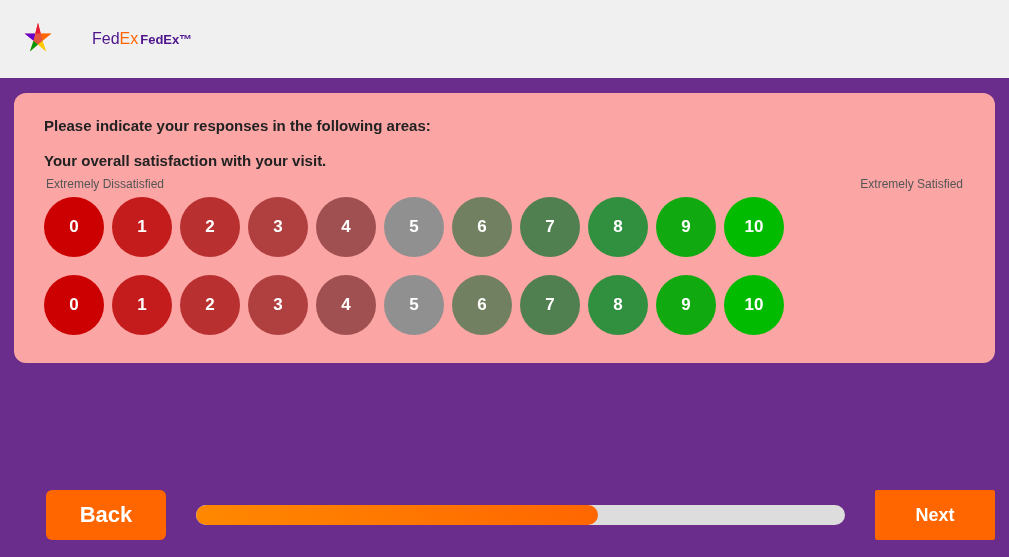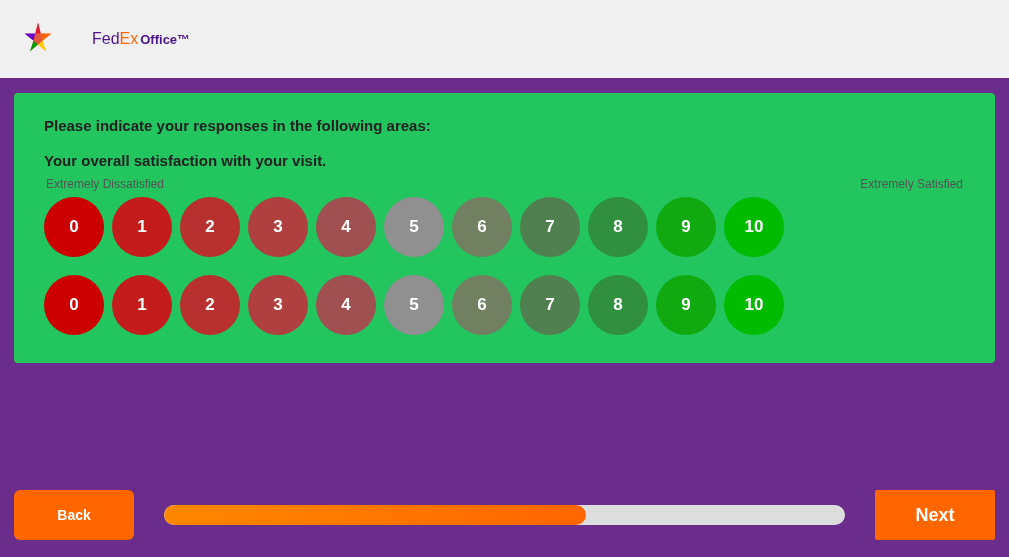--- a/index.html
+++ b/index.html
@@ -39,22 +39,22 @@
       background: #6b2d8b;
       padding: 15px 10px;
       height: calc(557px - 78px);
       display: flex;
       flex-direction: column;
       justify-content: space-between;
     }
 
     
     .survey-card {
-      background: #22c55e;
-      border-radius: 4px;
+      background: #fca5a5;
+      border-radius: 12px;
       padding: 24px 30px 28px 30px;
       margin: 0 4px;
     }
 
     .survey-instruction {
       font-size: 15px;
       font-weight: bold;
       color: #222;
       margin-bottom: 18px;
     }
@@ -130,23 +130,24 @@
     }
 
     .back-button {
       background: #ff6600;
       color: white;
       border: none;
       border-radius: 6px;
       padding: 0;
       width: 120px;
       height: 50px;
-      font-size: 14px;
+      font-size: 22px;
       font-weight: bold;
       cursor: pointer;
+      margin-left: 32px;
     }
 
     .next-button {
       background: #ff6600;
       color: white;
       border: none;
       border-radius: 2px;
       padding: 0;
       width: 120px;
       height: 50px;
@@ -189,21 +190,21 @@
       <path d="M20,2 L23,14 L17,14 Z" fill="#ff0000"></path>
       <path d="M23,14 L35,14 L25,22 Z" fill="#ff6600"></path>
       <path d="M25,22 L29,34 L20,26 Z" fill="#ffcc00"></path>
       <path d="M20,26 L11,34 L15,22 Z" fill="#009900"></path>
       <path d="M15,22 L5,14 L17,14 Z" fill="#6600cc"></path>
       <path d="M17,14 L20,2 L23,14 L25,22 L20,26 L15,22 Z" fill="#cc3366" opacity="0.5"></path>
     </svg>
     <div style="display:flex; align-items:baseline; margin-left:4px;">
       <span class="logo-fed">Fed</span>
         <span class="logo-ex">Ex</span>
-        <span class="logo-office">Office™</span>
+        <span class="logo-office">FedEx™</span>
     </div>
   </div>
 </div>
 
 <div class="main-area">
 
   <div class="survey-card">
 
     <div class="survey-instruction">Please indicate your responses in the following areas:</div>
 

